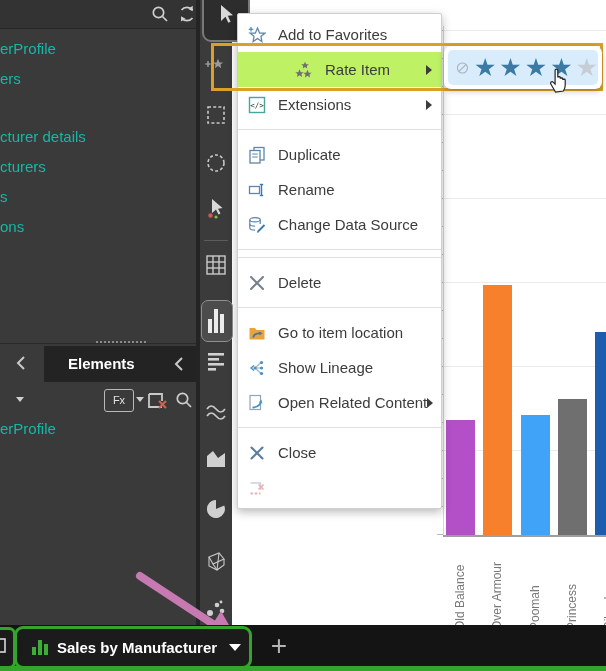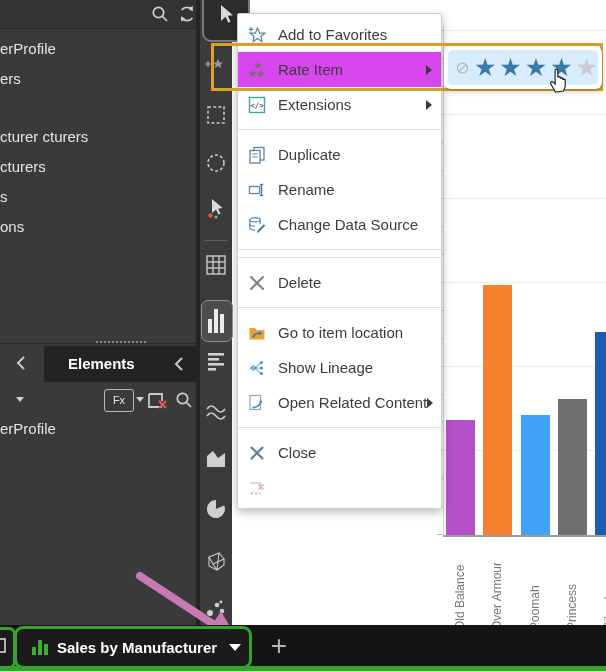--- a/index.html
+++ b/index.html
@@ -4,21 +4,21 @@
 <style>
   html,body{margin:0;padding:0;}
   body{width:606px;height:671px;position:relative;overflow:hidden;background:#fff;
        font-family:"Liberation Sans","DejaVu Sans",sans-serif;-webkit-font-smoothing:antialiased;}
   .abs{position:absolute;}
 
   
   #sidebar{left:0;top:0;width:196px;height:625px;background:#3a3a3a;z-index:2;}
   #sidebar-topbar{left:0;top:0;width:196px;height:28px;background:#333;border-bottom:1px solid #272727;}
   .tb-ico{position:absolute;top:4px;width:20px;height:20px;}
-  .side-item{position:absolute;left:0;color:#e5e5e5;font-size:15px;white-space:nowrap;}
+  .side-item{position:absolute;left:0;color:#14b8a6;font-size:15px;white-space:nowrap;}
   #el-split{left:0;top:343px;width:196px;height:1px;background:#2a2a2a;}
   #el-tab{left:44px;top:346px;width:152px;height:36px;background:#232323;}
   #el-grip{left:96px;top:341px;width:50px;height:0;border-top:2px dotted #8a8a8a;}
   #el-title{position:absolute;left:24px;top:9px;color:#fff;font-size:15px;font-weight:bold;}
   .chev{position:absolute;width:16px;height:18px;}
   #el-toolbar{left:0;top:386px;width:236px;height:30px;}
   #fx-box{position:absolute;left:104px;top:3px;width:28px;height:21px;border:1px solid #b9b9b9;border-radius:3px;
           color:#e2e2e2;font-size:11px;text-align:center;line-height:21px;}
   .mini-caret{width:0;height:0;border-left:4px solid transparent;border-right:4px solid transparent;border-top:5px solid #cfcfcf;position:absolute;}
   #clear-box{position:absolute;left:146px;top:2px;width:23px;height:23px;}
@@ -41,21 +41,21 @@
   #yaxis{position:absolute;left:211px;top:26px;width:1px;height:509px;background:#d6d6d6;}
   #xaxis{position:absolute;left:211px;top:535px;width:163px;height:2px;background:#9e9e9e;}
   .bar{position:absolute;width:29px;}
   .xlabel{position:absolute;top:542px;width:16px;height:88px;color:#787878;font-size:12px;
           writing-mode:vertical-rl;transform:rotate(180deg);white-space:nowrap;}
 
   
   #menu{left:237px;top:13px;width:203px;background:#fff;border:1px solid #cfcfcf;border-radius:2px;
         box-shadow:0 3px 10px rgba(0,0,0,.28);z-index:10;padding:3px 0;}
   .mrow{height:35px;display:flex;align-items:center;font-size:15px;color:#3c3c3c;cursor:default;}
-  .mrow.hl{background:#d946ef;}
+  .mrow.hl{background:#bef264;padding-left:47px;}
   .mrow.dis{color:#b8b8b8;}
   .mi{width:18px;height:18px;margin-left:10px;flex:0 0 18px;}
   .mlabel{margin-left:12px;white-space:nowrap;}
   .subarrow{margin-left:auto;margin-right:9px;width:0;height:0;border-top:5px solid transparent;
             border-bottom:5px solid transparent;border-left:6px solid #3c3c3c;}
   .msep{height:1px;background:#e0e0e0;margin:7px 0;}
 
   
   #orange-box{left:211px;top:43px;width:386px;height:42px;border:3px solid #dba127;z-index:40;pointer-events:none;}
   #flyout{left:444px;top:46px;width:158px;height:43px;background:#fff;border-radius:7px;
@@ -101,21 +101,21 @@
     <svg class="tb-ico" style="left:177px" viewBox="0 0 20 20">
       <path d="M15.5 6 A7 7 0 0 0 4.5 6" fill="none" stroke="#cfcfcf" stroke-width="1.7"></path>
       <path d="M4.5 14 A7 7 0 0 0 15.5 14" fill="none" stroke="#cfcfcf" stroke-width="1.7"></path>
       <polygon points="15.5,2 15.5,8 10.5,5.5" fill="#cfcfcf" transform="scale(0.9) translate(2,0)"></polygon>
       <polygon points="4.5,18 4.5,12 9.5,14.8" fill="#cfcfcf" transform="scale(0.9) translate(0,1.5)"></polygon>
     </svg>
   </div>
 
   <div class="side-item" style="top:40px">erProfile</div>
   <div class="side-item" style="top:70px">ers</div>
-  <div class="side-item" style="top:128px">cturer cturers</div>
+  <div class="side-item" style="top:128px">cturer details</div>
   <div class="side-item" style="top:158px">cturers</div>
   <div class="side-item" style="top:188px">s</div>
   <div class="side-item" style="top:218px">ons</div>
 
   <div id="el-split" class="abs"></div>
 
   <svg class="chev" style="left:14px;top:354px" viewBox="0 0 16 18">
     <polyline points="10,3 4,9 10,15" fill="none" stroke="#c9c9c9" stroke-width="2"></polyline>
   </svg>
 

